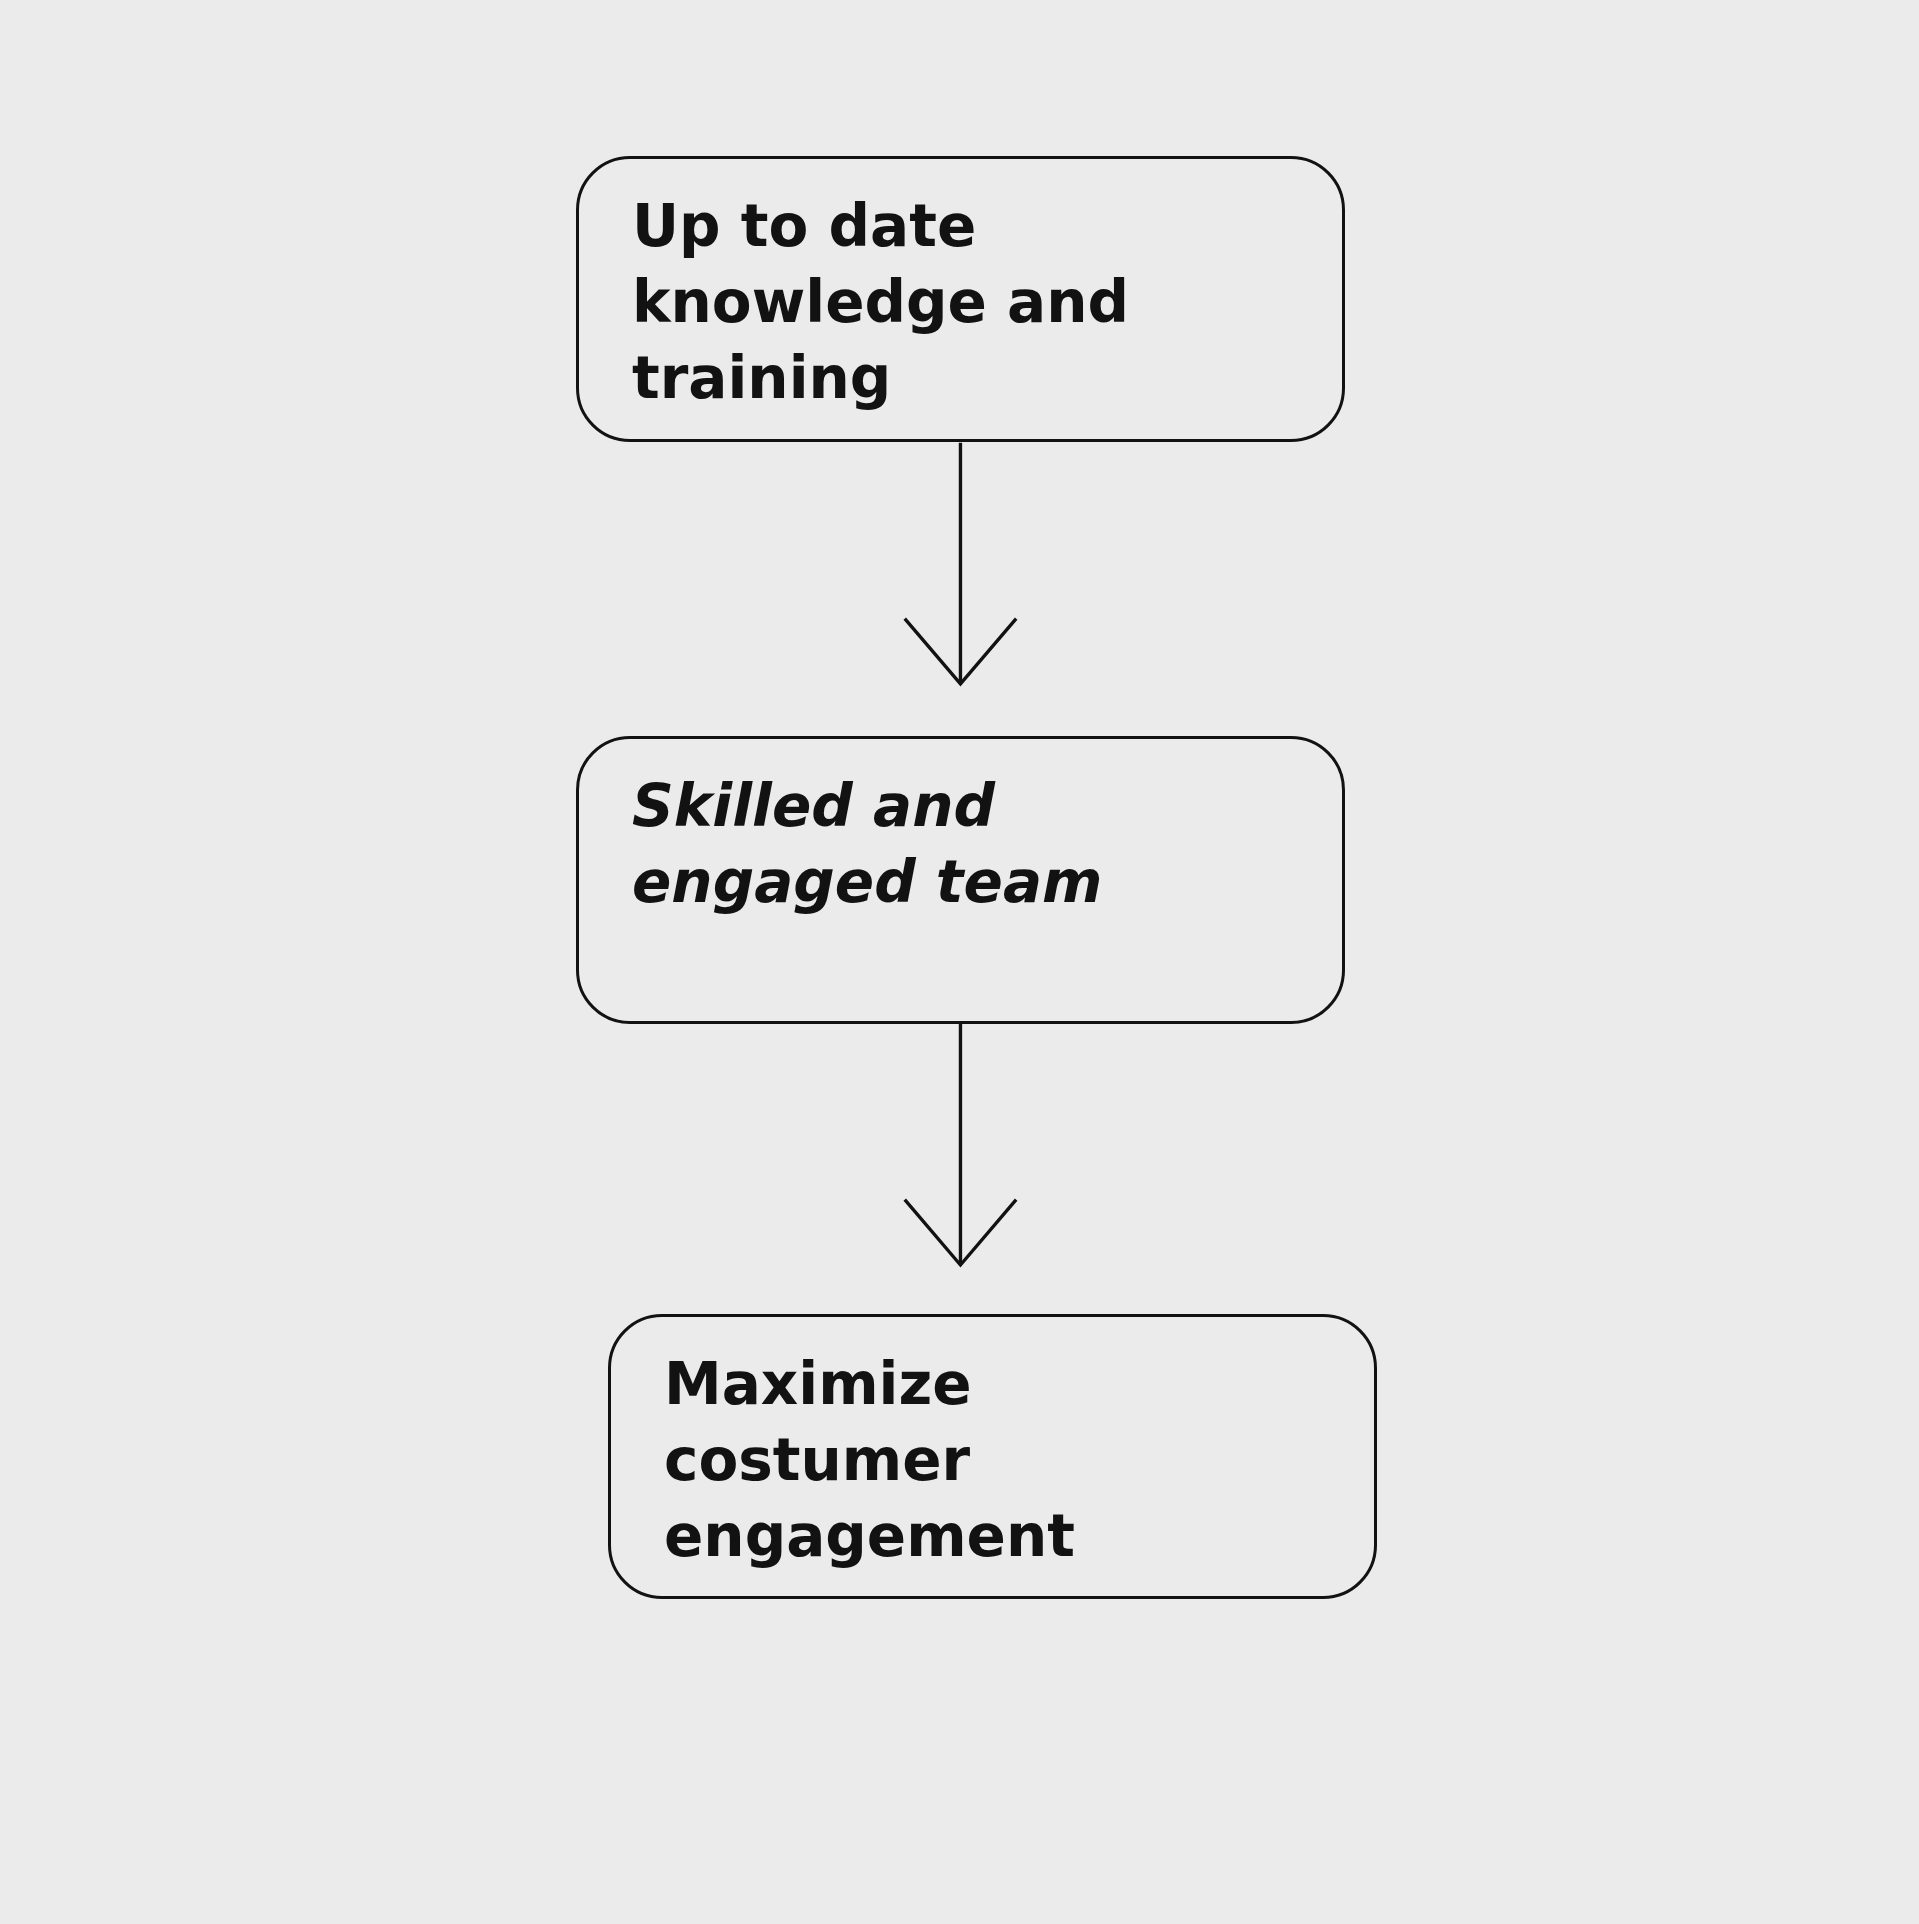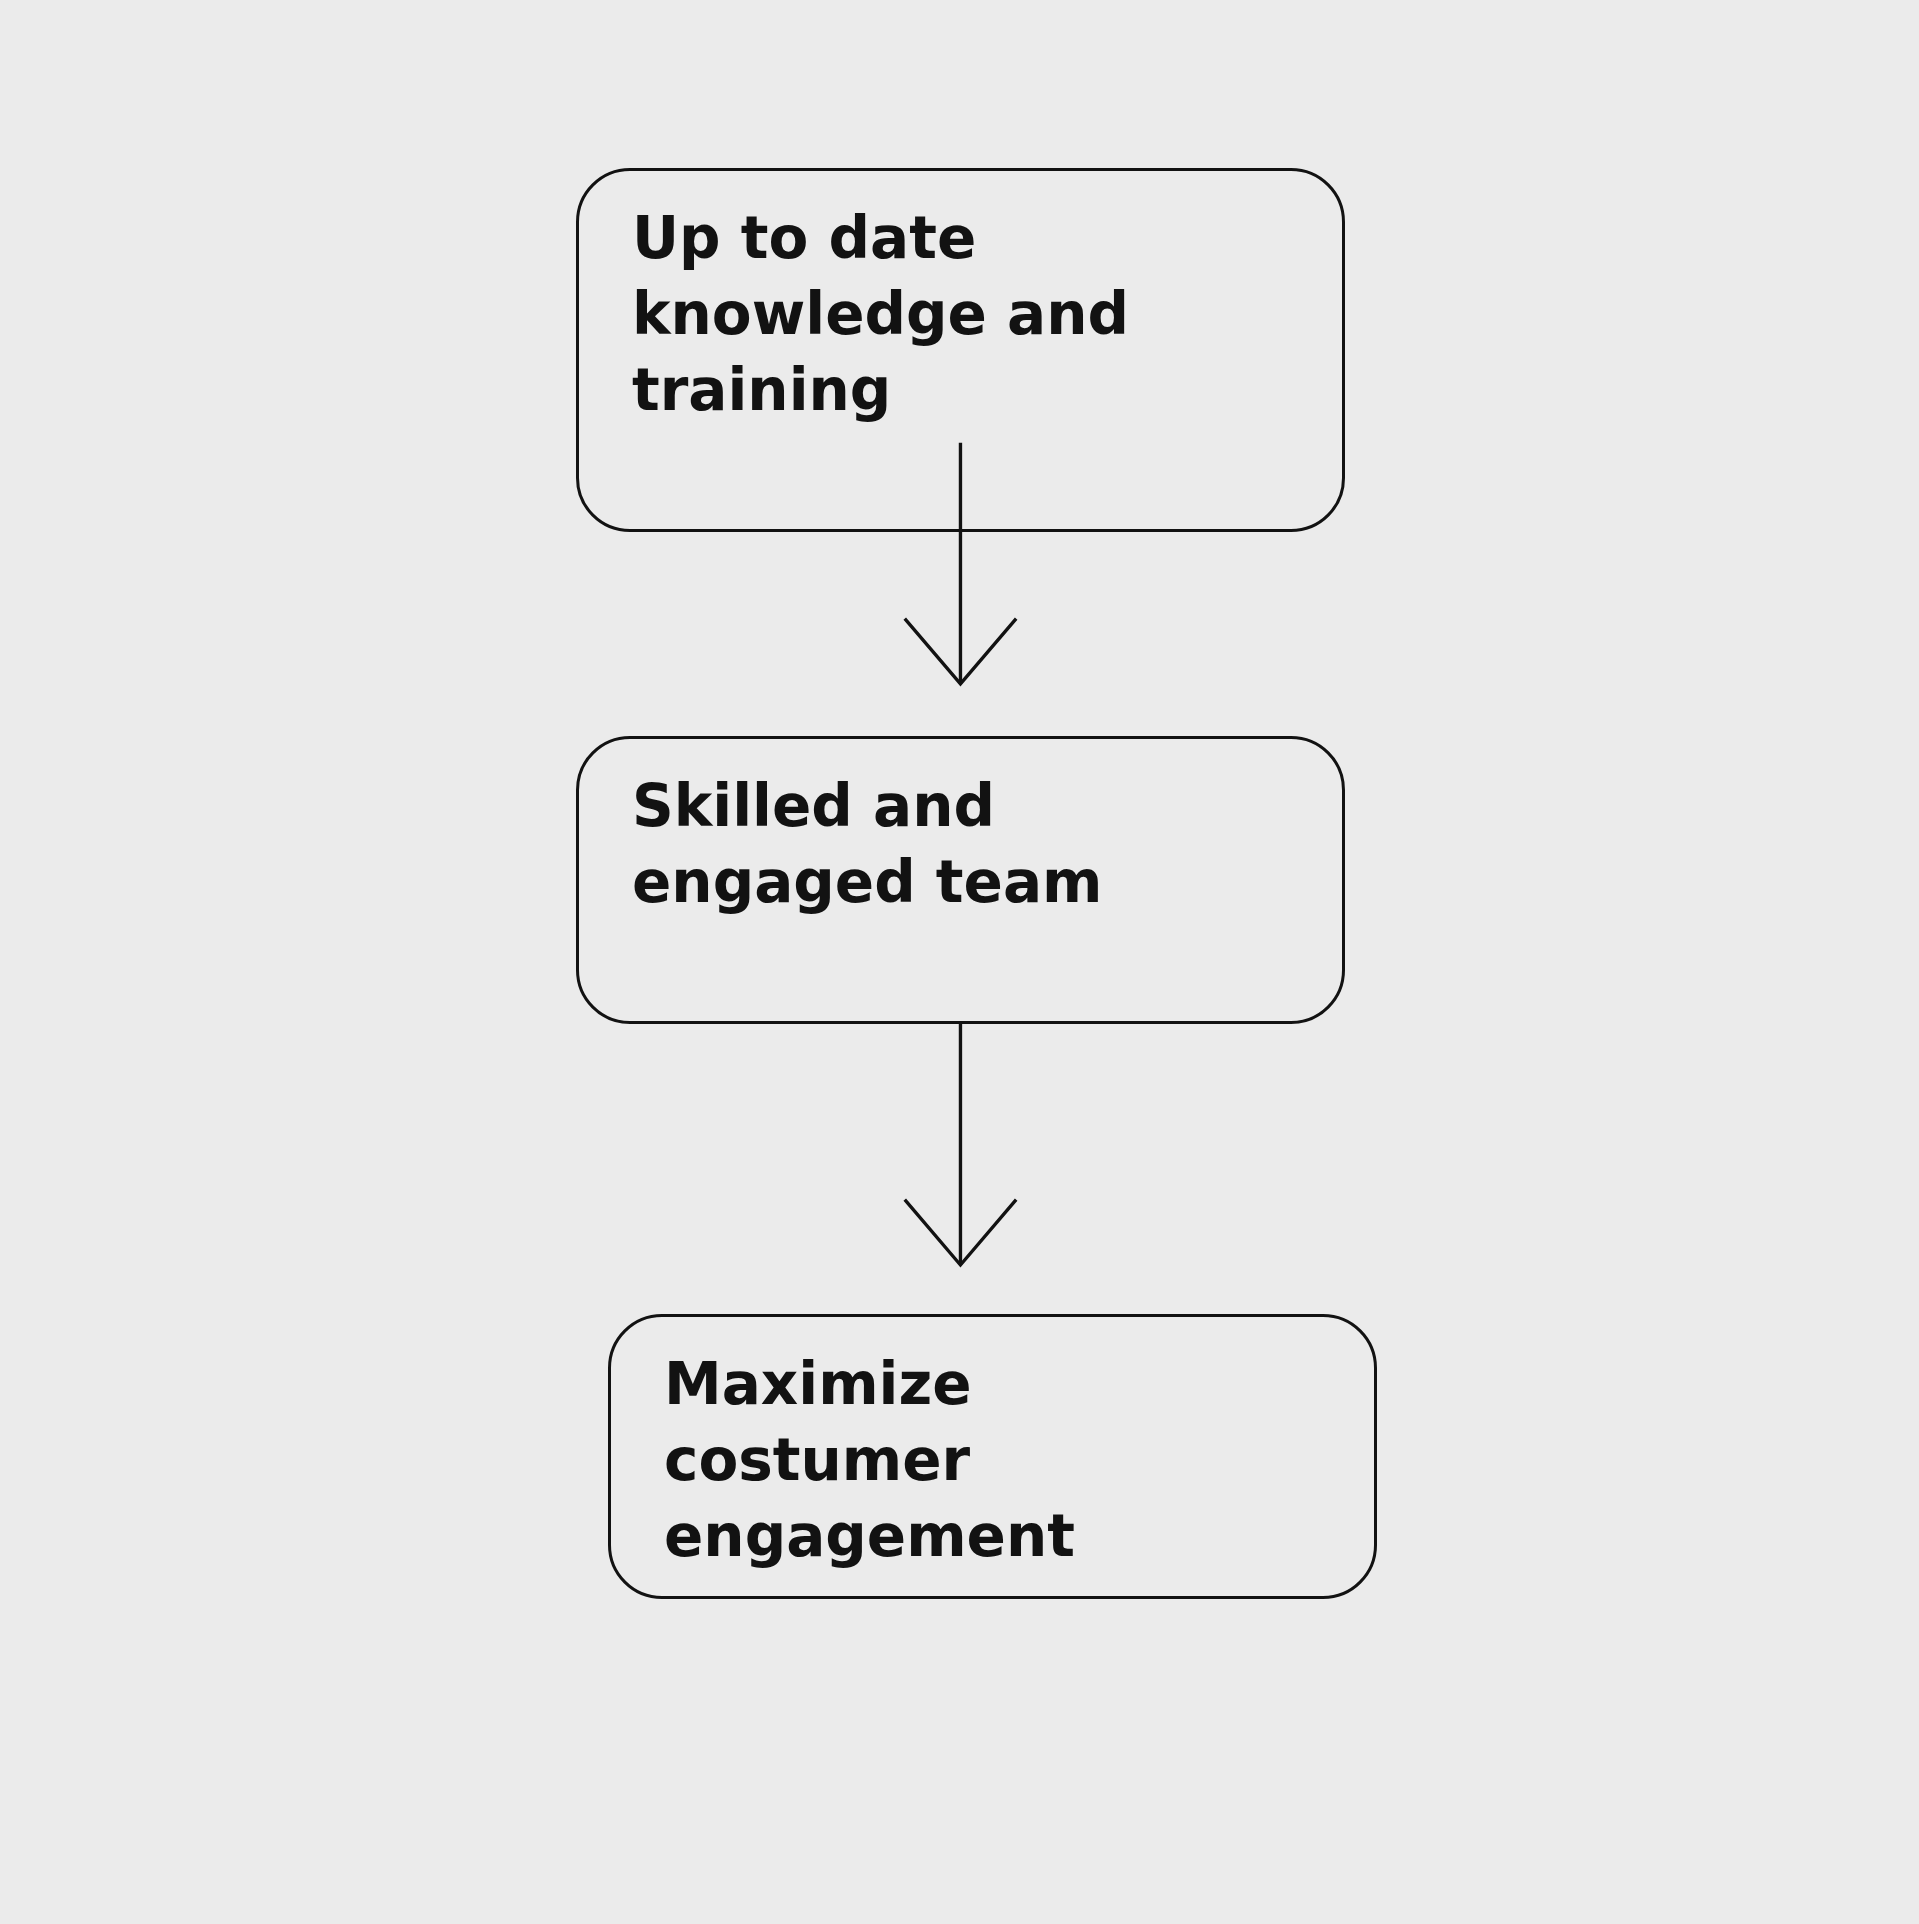--- a/index.html
+++ b/index.html
@@ -18,22 +18,22 @@
     font-family: "DejaVu Sans", "Liberation Sans", sans-serif;
   }
   .node {
     position: absolute;
     left: 576px;
     width: 769px;
     background: var(--node-fill);
     border: 3.4px solid var(--ink);
     border-radius: 54px;
   }
-  .node-1 { top: 168px;  height: 364px; padding-left: 12px; }
-  .node-2 { top: 736px;  height: 288px; }
+  .node-1 { top: 156px;  height: 286px; padding-left: 12px; }
+  .node-2 { top: 736px;  height: 288px; font-style: italic; }
   .node-3 { top: 1314px; height: 285px; margin-left: 32px; }
   .node-label {
     position: absolute;
     top: 29px;
     left: 53px;
     right: 29px;
     font-size: 58px;
     line-height: 76px;
     font-weight: 700;
     letter-spacing: 0;

